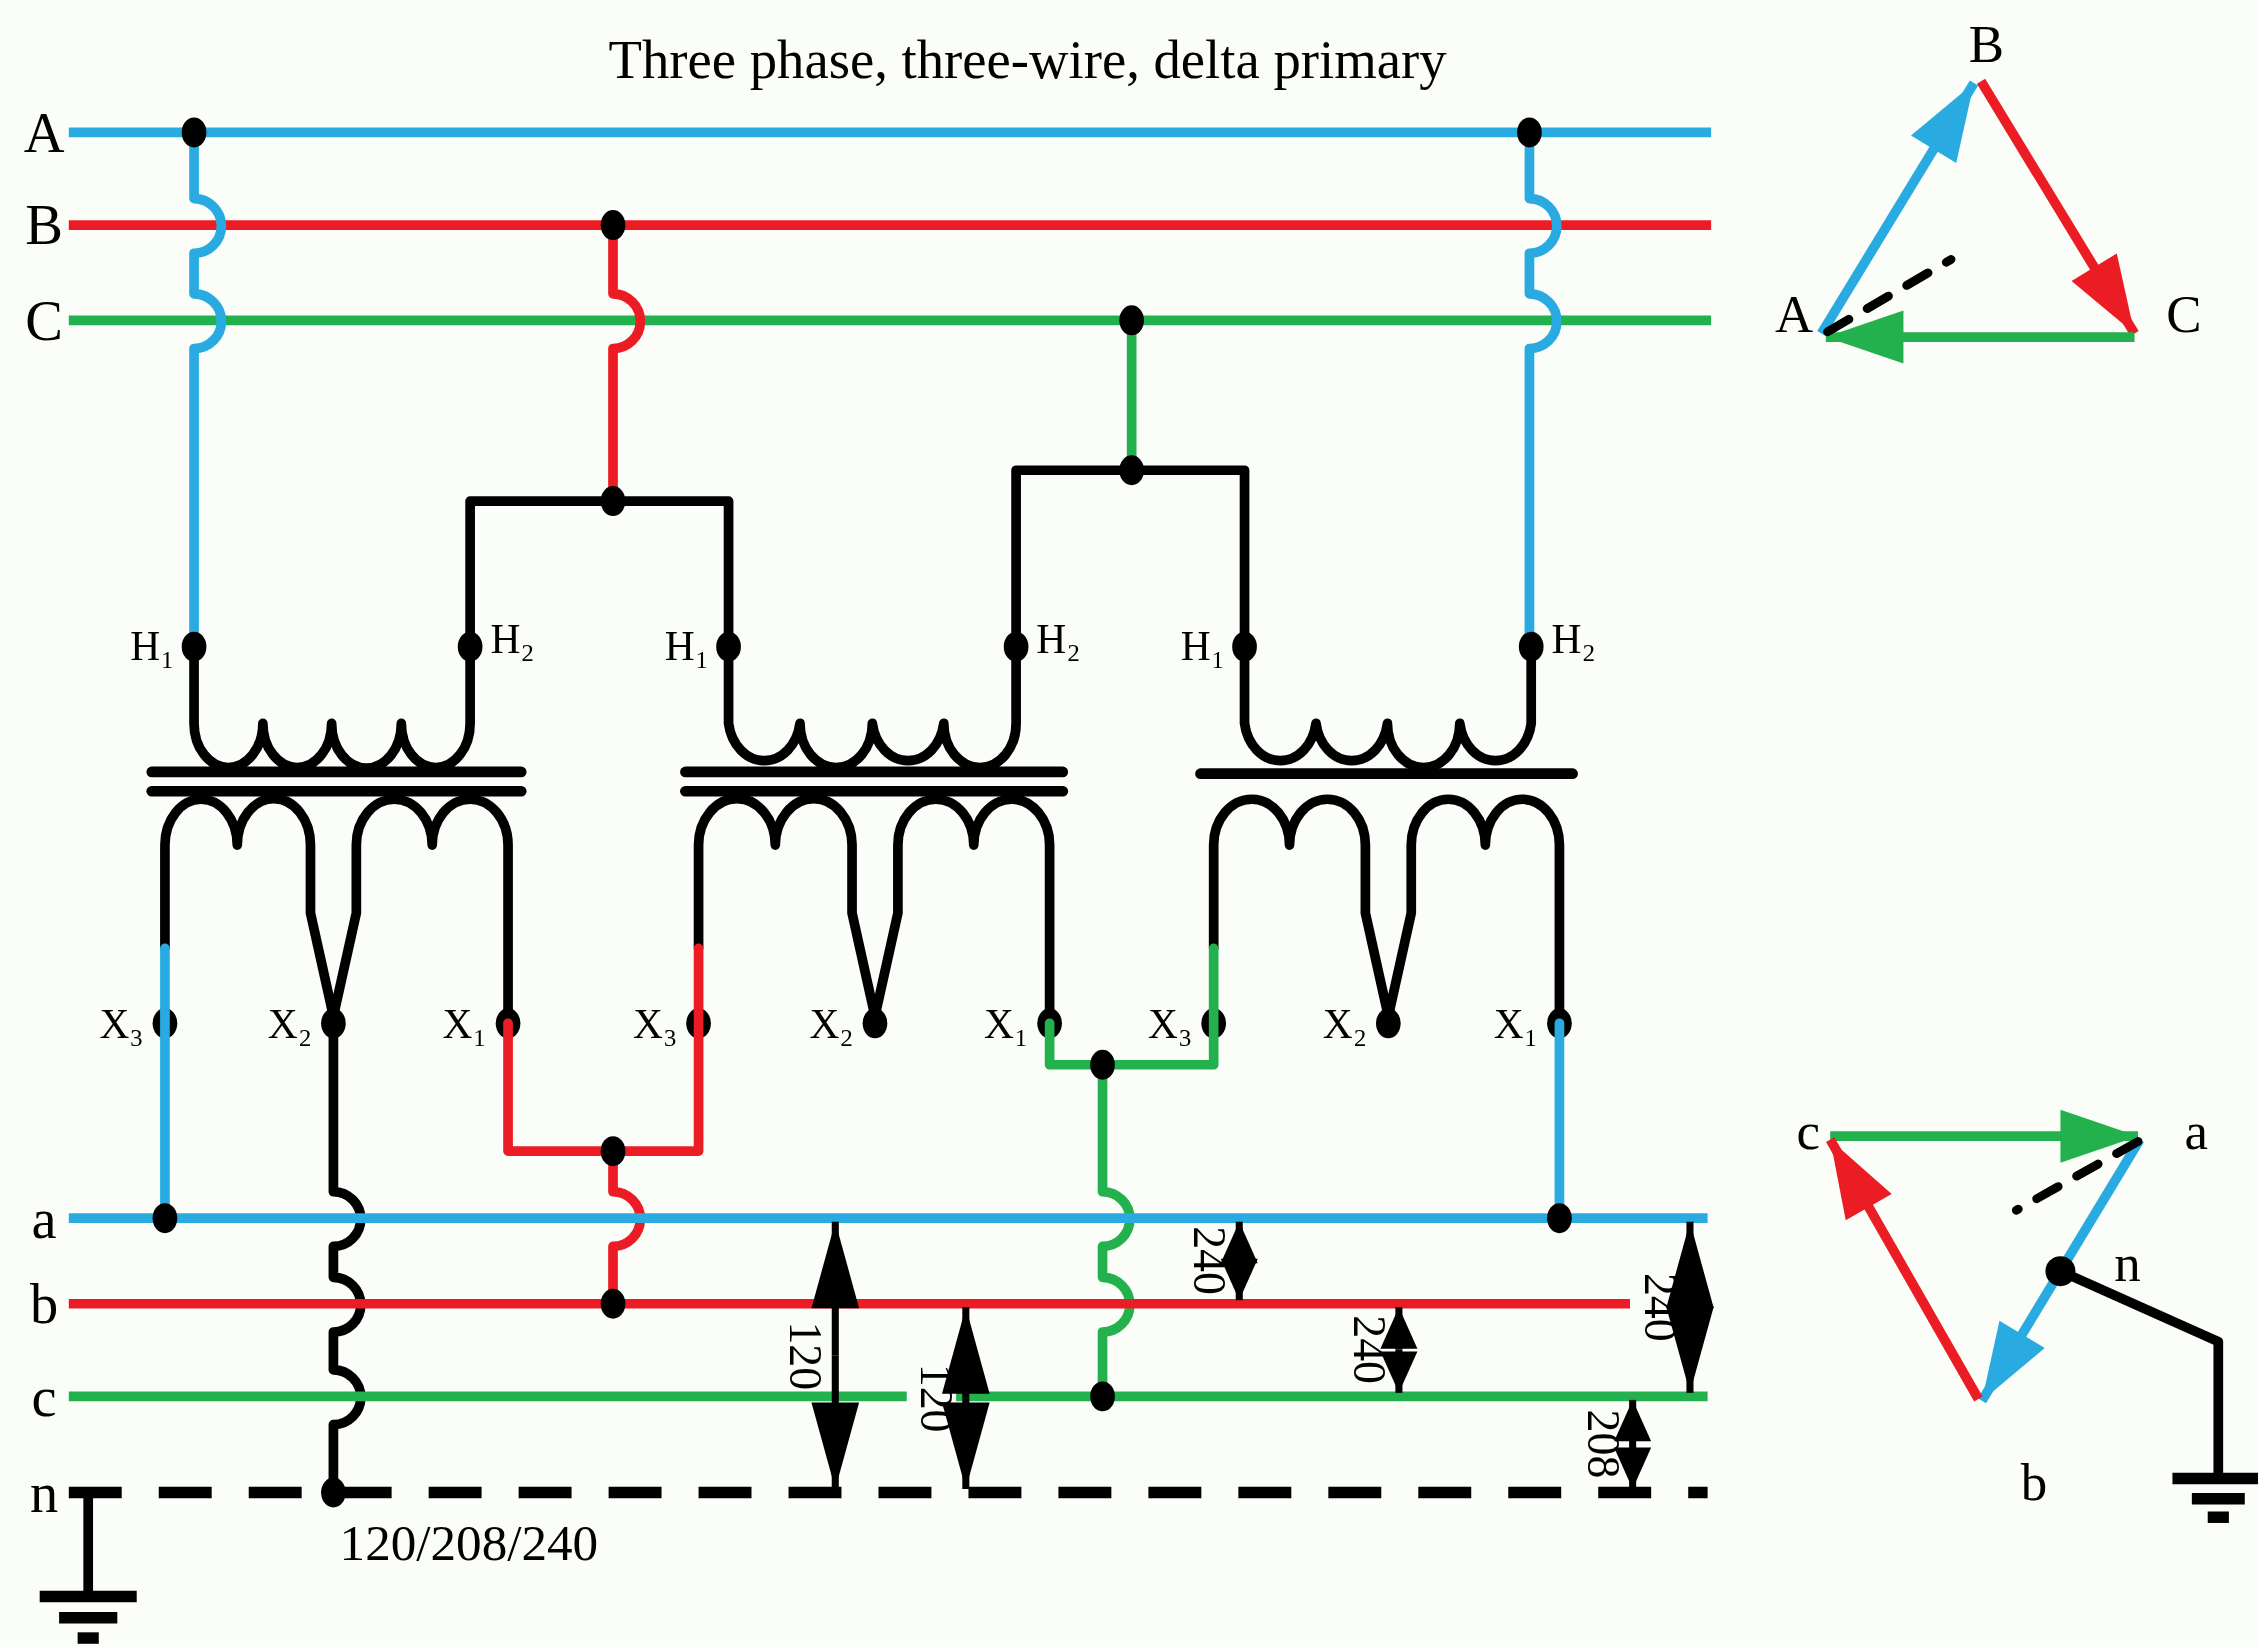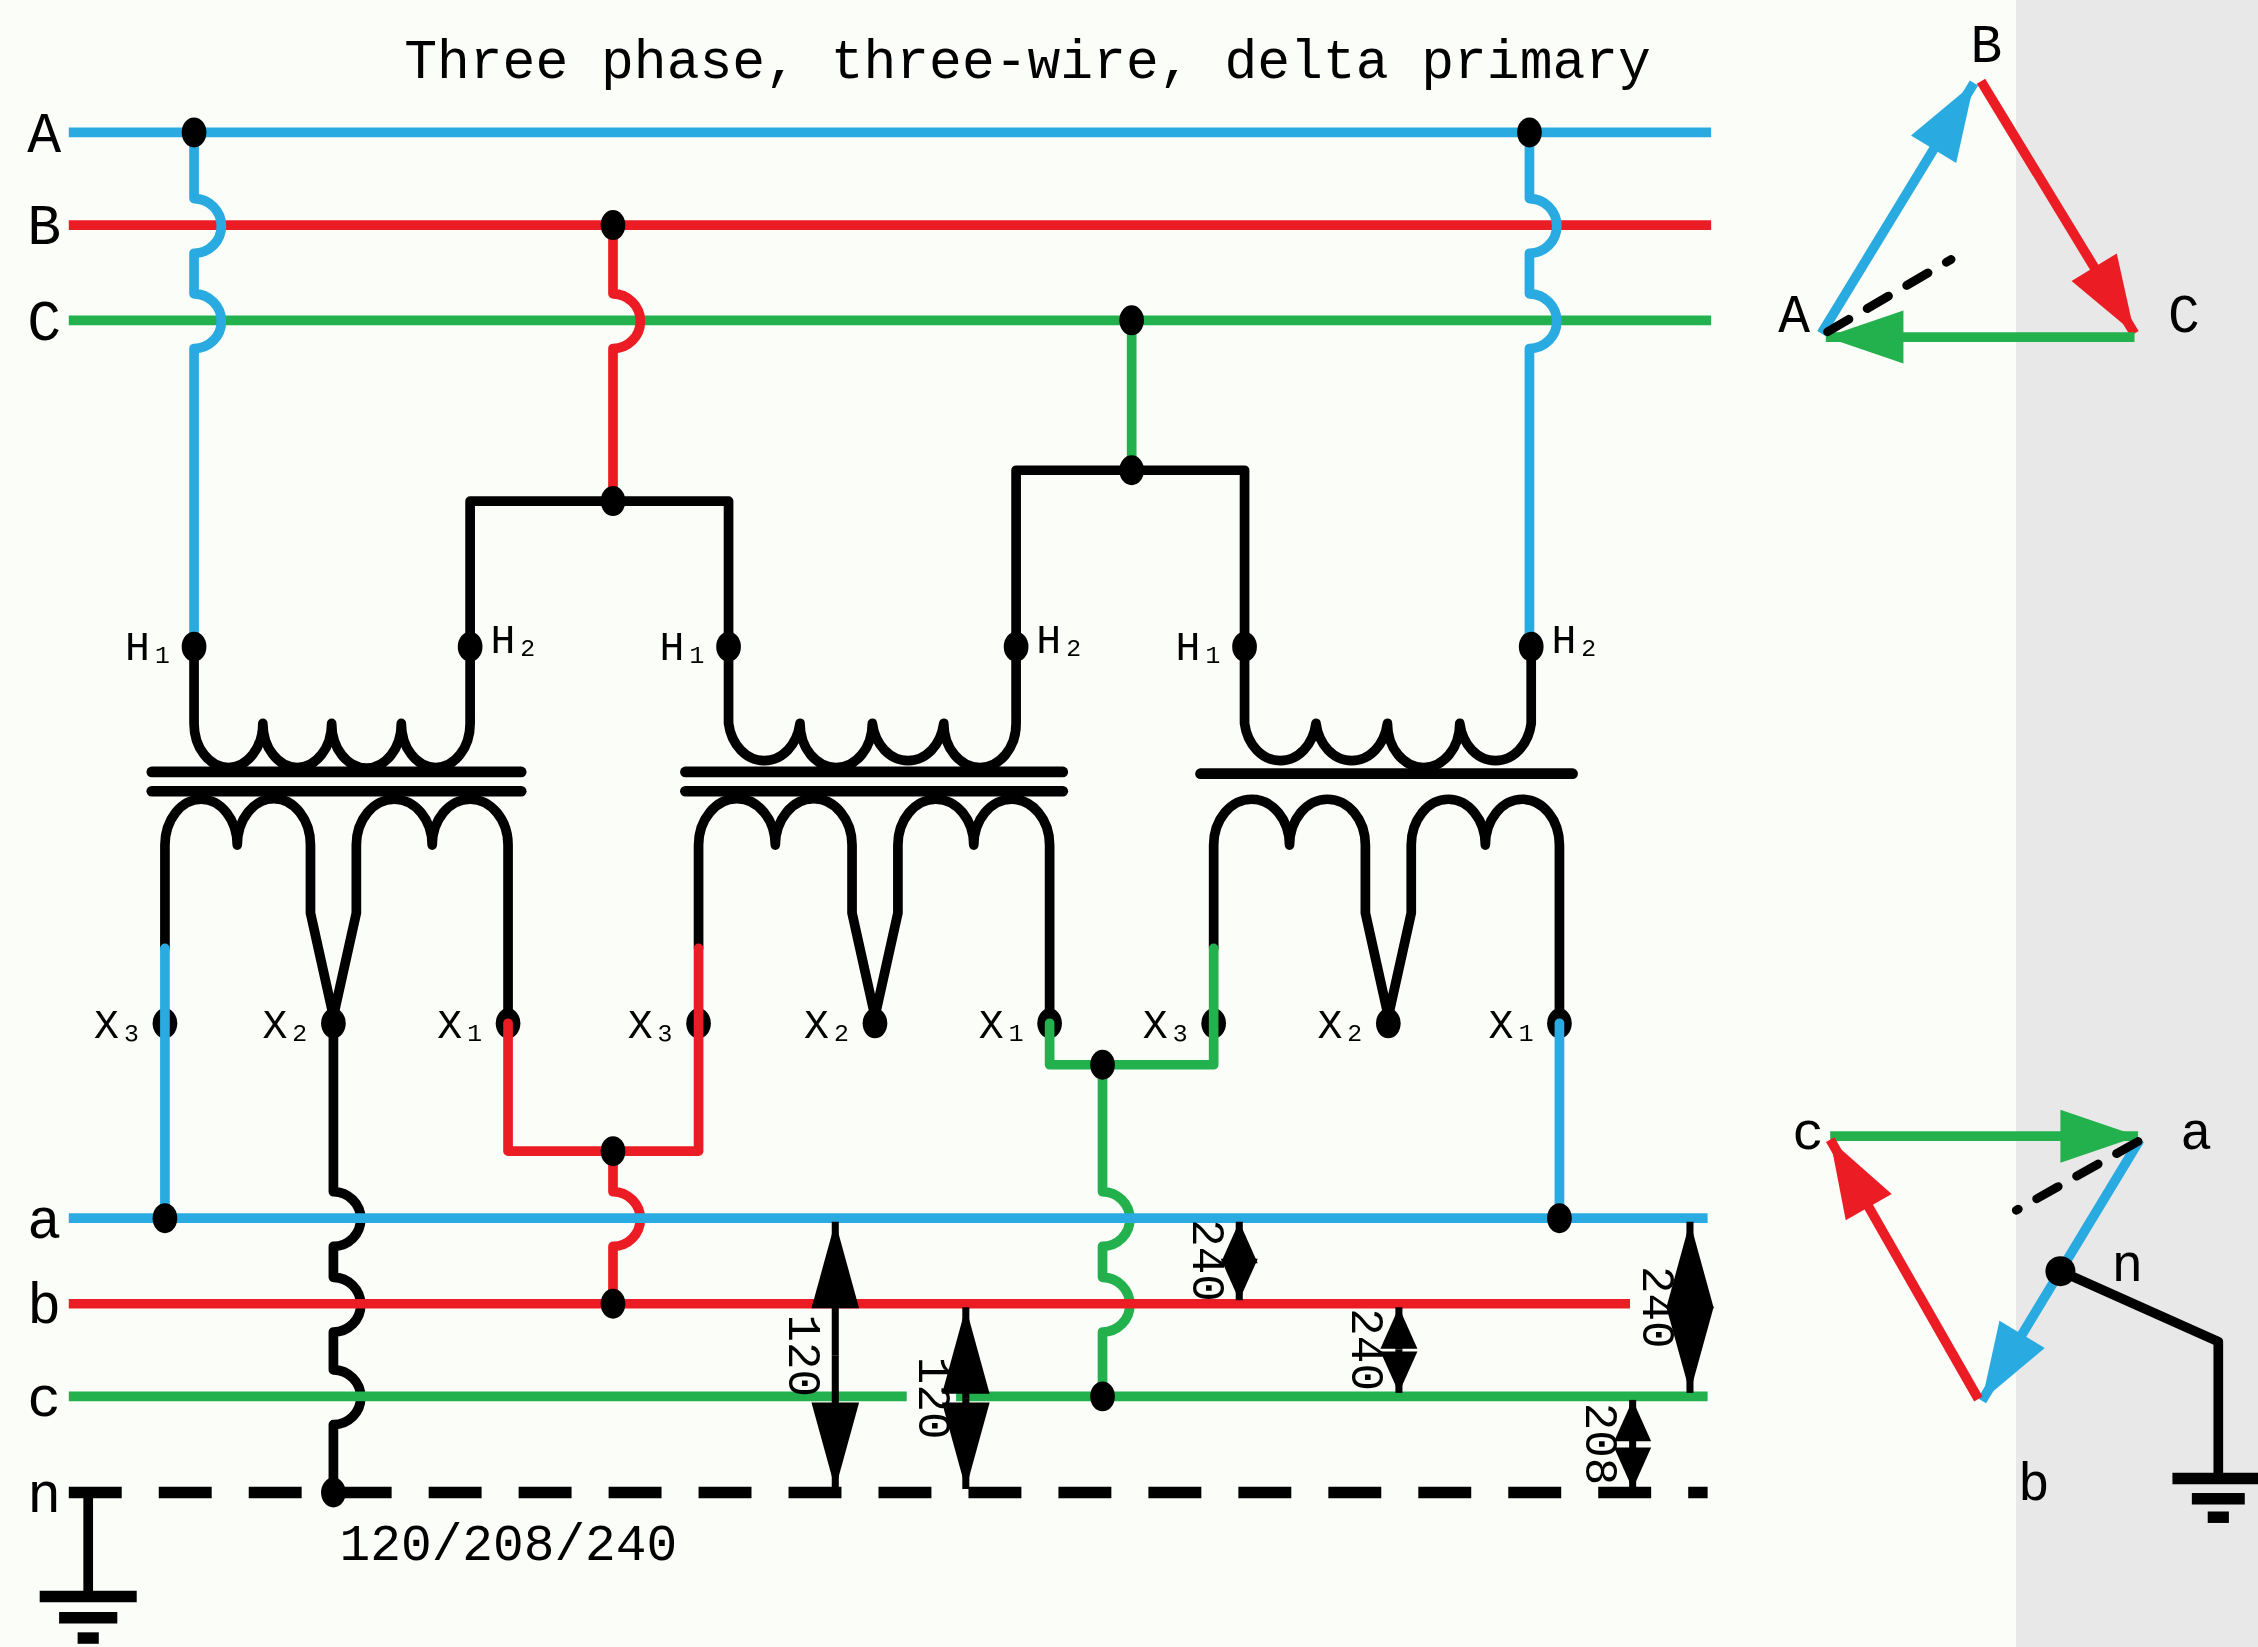--- a/index.html
+++ b/index.html
@@ -1,18 +1,18 @@
 <!DOCTYPE html>
 <html style="font-size:14px"><head>
 <meta charset="utf-8">
 <style>
   html,body{margin:0;padding:0;background:#e8e8e8;}
   .stage{
-    width:2016px;height:1647px;background:#FBFDF8;position:relative;
-    font-family:Liberation Mono, monospace;
+    width:2258px;height:1647px;background:#FBFDF8;position:relative;
+    font-family:Liberation Serif, serif;
   }
   svg{display:block;}
   text{fill:#000;}
   .title-text{font-size:62px;}
   .bus-label{font-size:64px;}
   .term-label{font-size:47px;}
   .dim-label{font-size:52px;}
   .svc-label{font-size:58px;}
   .ph-label{font-size:60px;}
   .wire{fill:none;stroke-linecap:round;stroke-linejoin:round;stroke-width:11px;}

